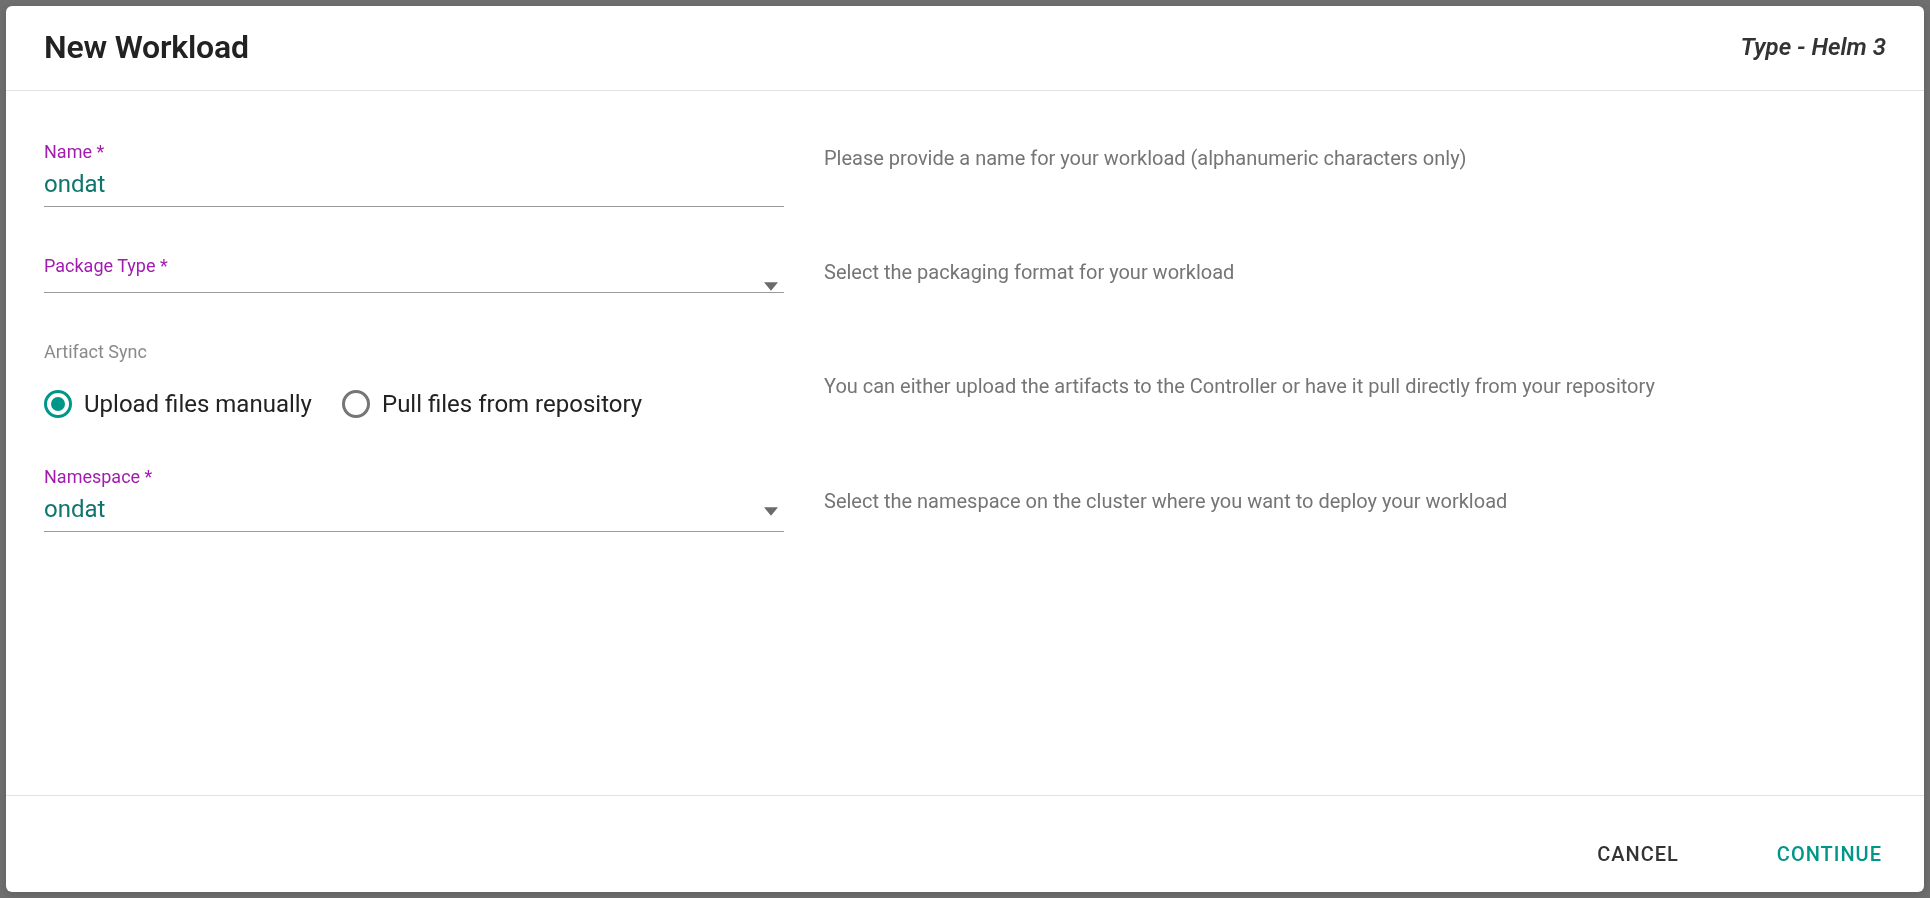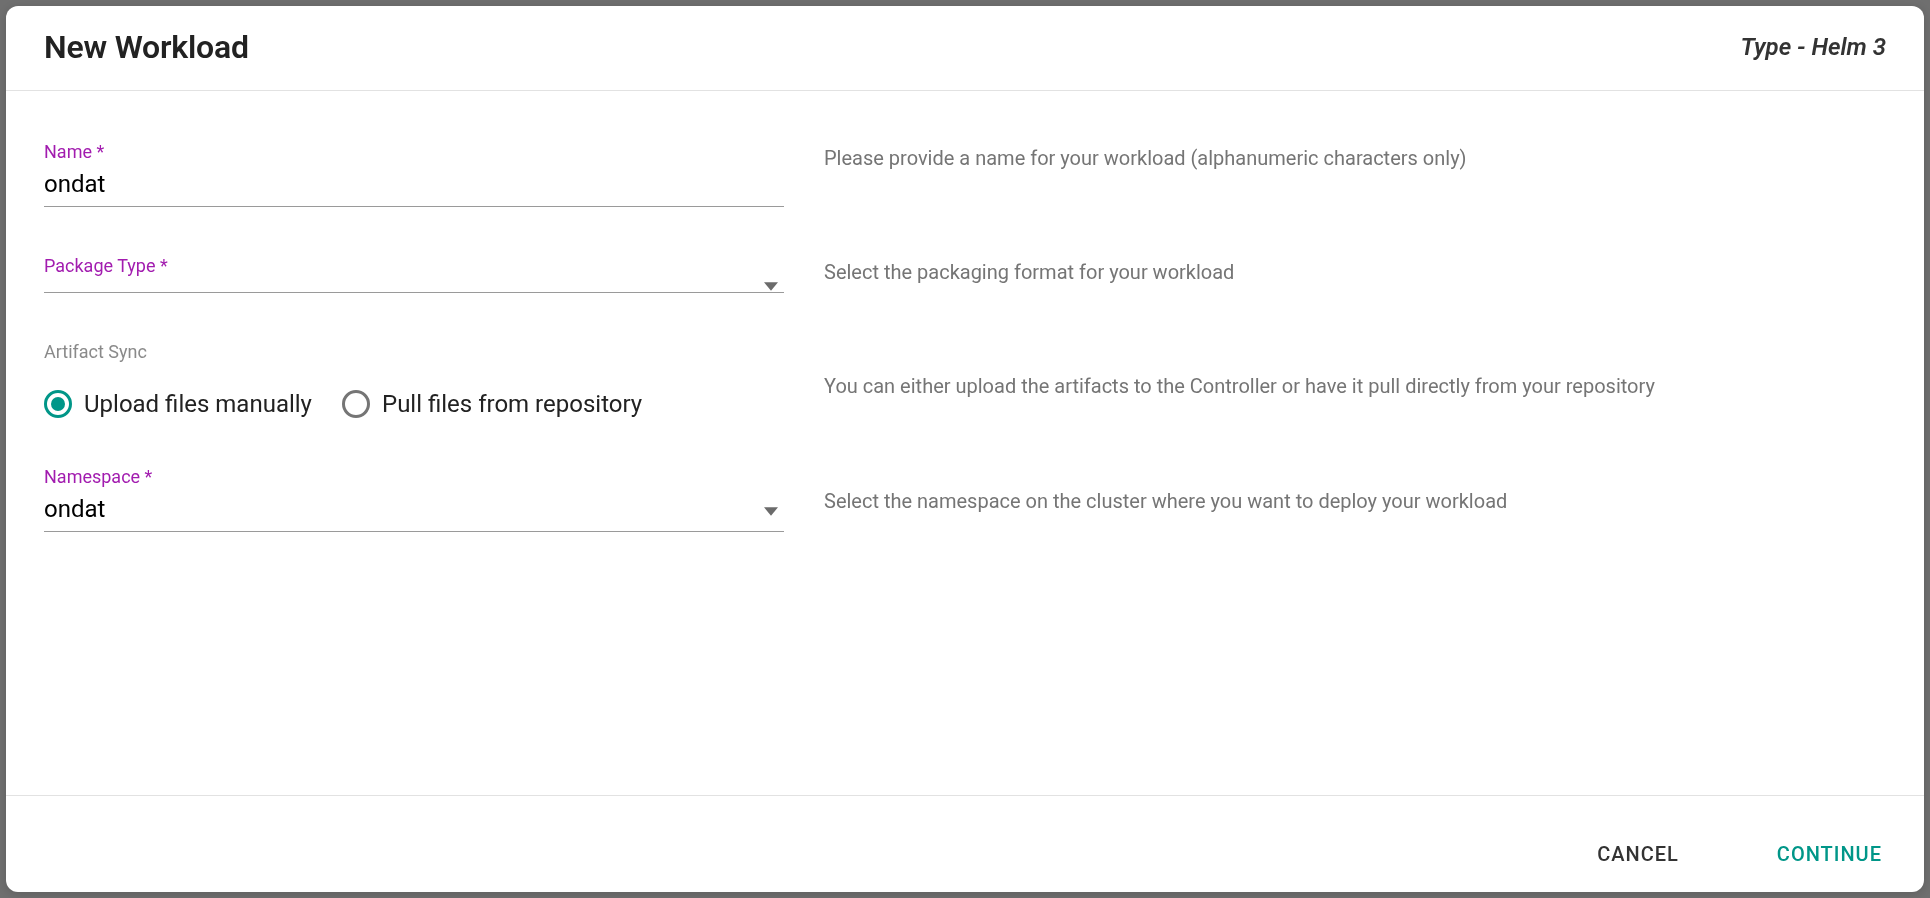--- a/index.html
+++ b/index.html
@@ -12,21 +12,21 @@
   }
   .backdrop {
     width: 100%;
     height: 100%;
     padding: 6px;
   }
   .dialog {
     background: #ffffff;
     width: 100%;
     height: 100%;
-    border-radius: 12px;
+    border-radius: 6px;
     display: flex;
     flex-direction: column;
     overflow: hidden;
     box-shadow: 0 2px 10px rgba(0,0,0,0.15);
   }
   .dialog-header {
     display: flex;
     justify-content: space-between;
     align-items: center;
     padding: 22px 38px 24px;
@@ -75,21 +75,21 @@
   .input-wrap {
     position: relative;
     border-bottom: 1px solid #9a9a9a;
     padding: 4px 0 8px;
   }
   .input-wrap input,
   .input-wrap .select-value {
     border: none;
     outline: none;
     font-size: 24px;
-    color: #000000;
+    color: #0f766e;
     width: 100%;
     background: transparent;
     font-family: inherit;
     padding: 0;
   }
   .chevron {
     position: absolute;
     right: 6px;
     top: 50%;
     transform: translateY(-50%);

